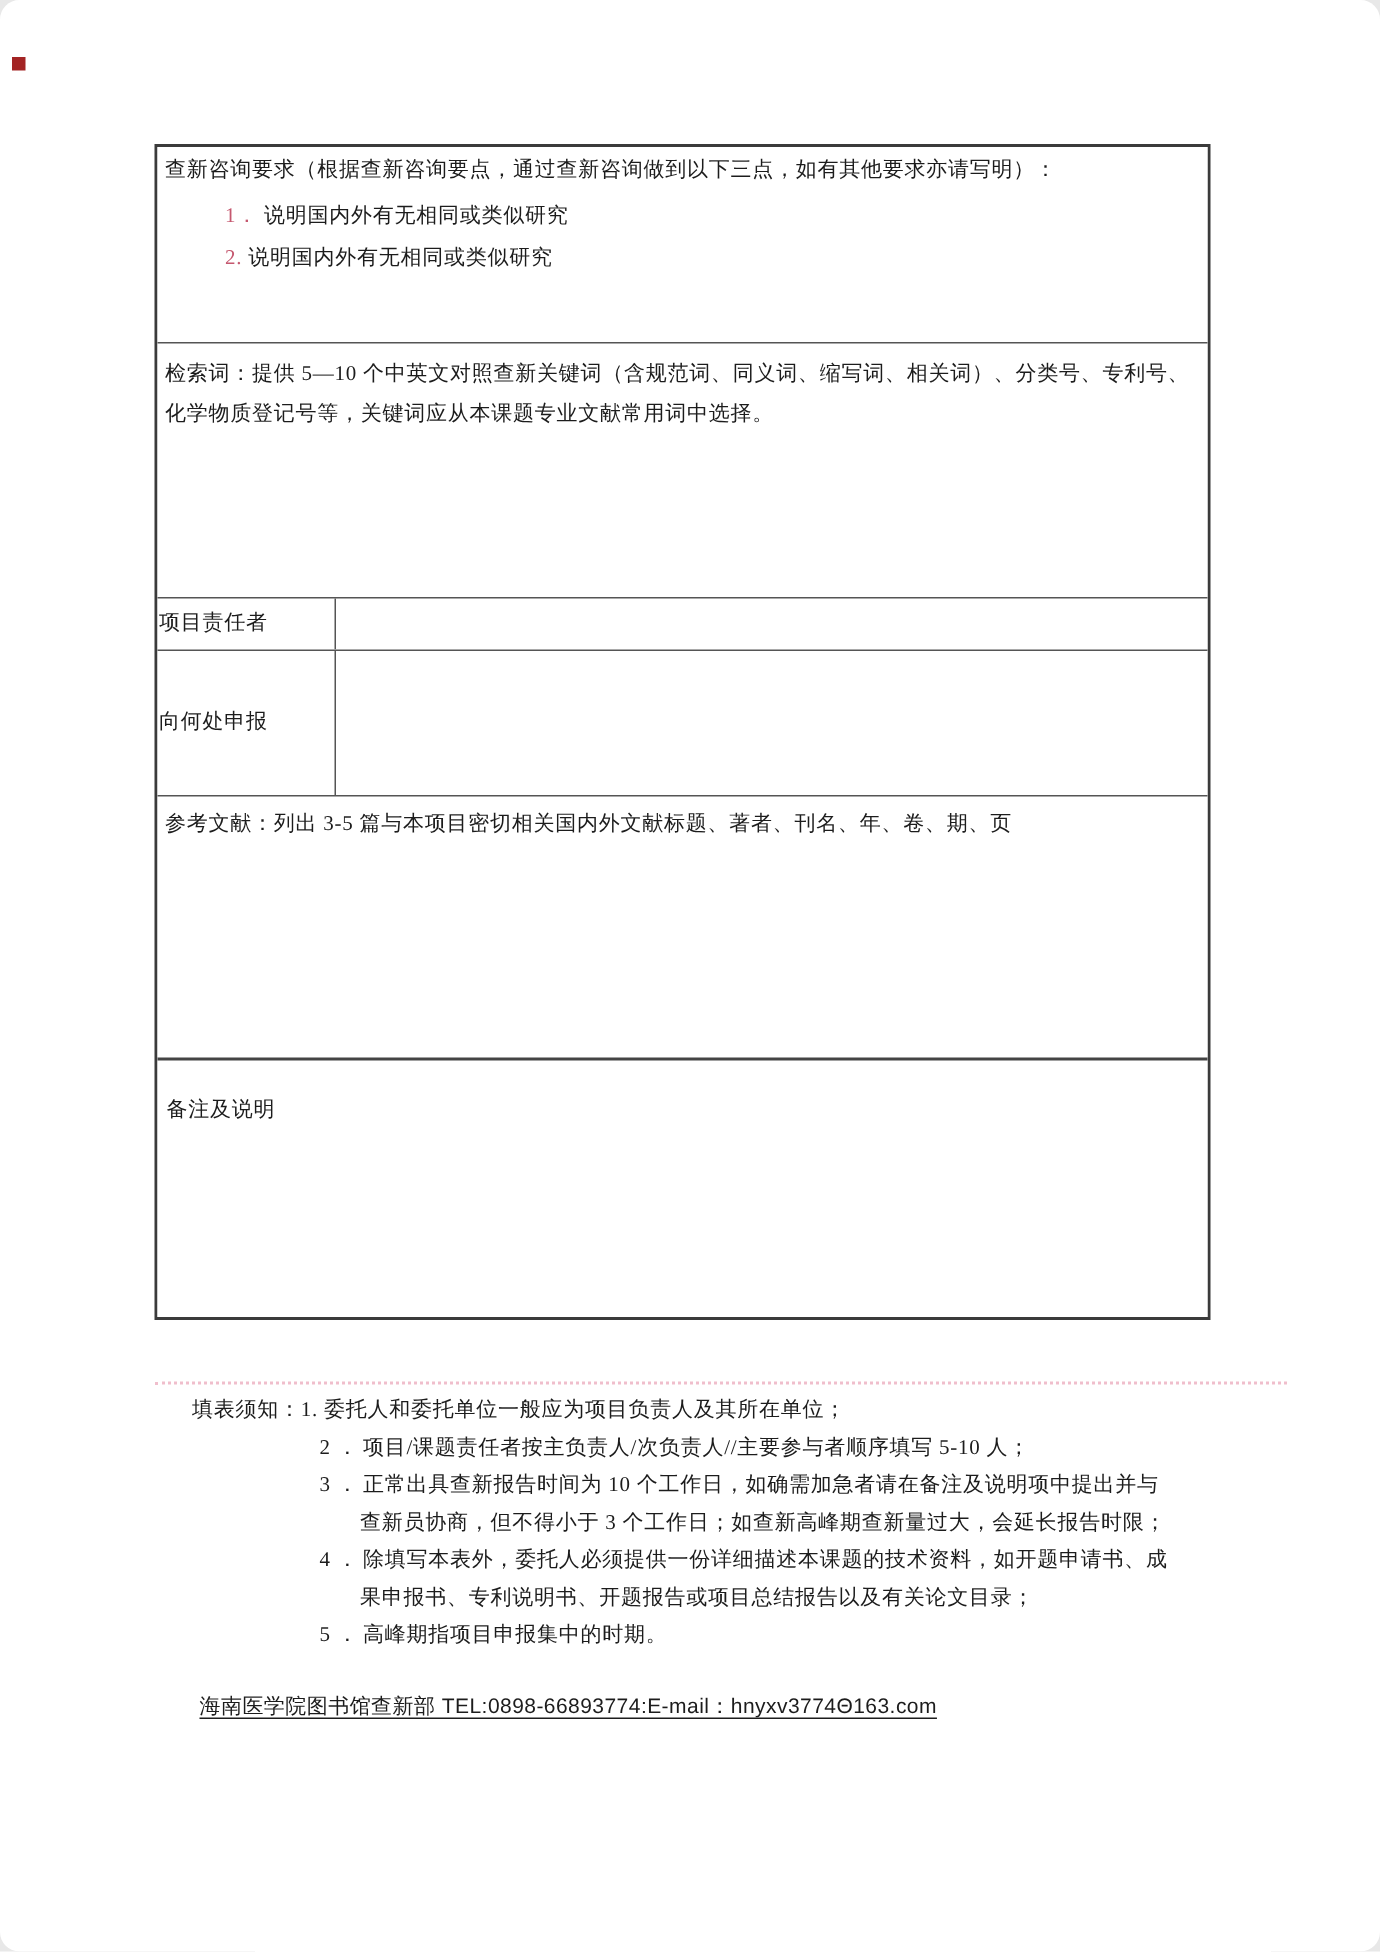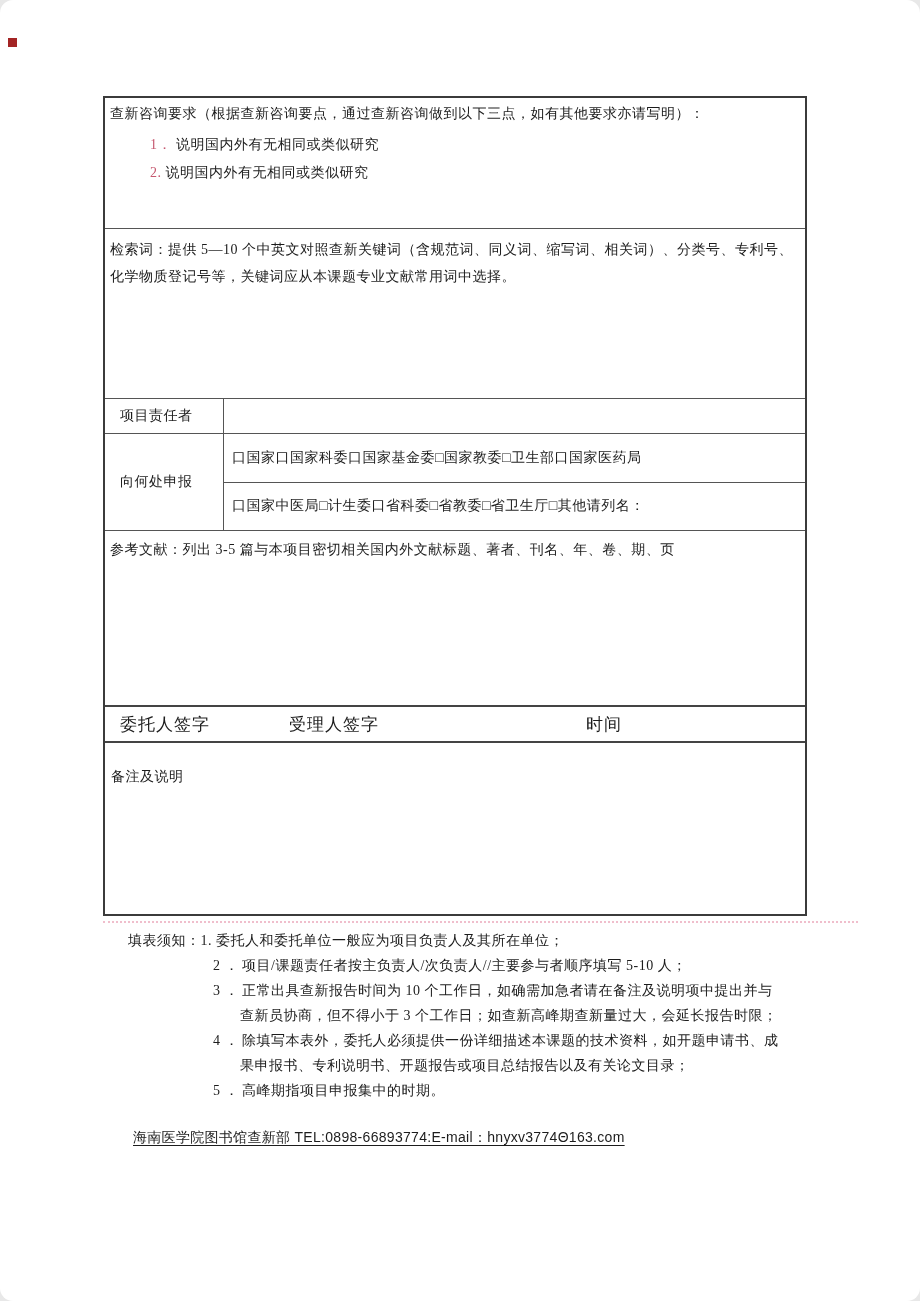--- a/index.html
+++ b/index.html
@@ -25,21 +25,21 @@
   .consult-header { line-height:20px; }
   .consult-item { margin-left:40px; margin-top:13px; line-height:15px; }
   .item-num { color:#c5586f; margin-right:4px; }
 
   .row-search { height:170px; padding:7px 8px 0 5px; line-height:27px; }
 
   .split-row { display:flex; }
   .row-leader { height:35px; }
   .label-cell {
     width:119px; border-right:1px solid #555; flex-shrink:0;
-    display:flex; align-items:center; padding-left:15px;
+    display:flex; align-items:center; padding-left:1px;
   }
   .value-cell { flex:1; }
 
   .row-report { height:97px; }
   .report-rows { flex:1; display:flex; flex-direction:column; }
   .report-opt {
     flex:1; display:flex; align-items:center; padding-left:8px;
   }
   .report-opt + .report-opt { border-top:1px solid #555; }
 
@@ -104,35 +104,26 @@
       <span>检索词：提供 5—10 个中英文对照查新关键词（含规范词、同义词、缩写词、相关词）、分类号、专利号、化学物质登记号等，关键词应从本课题专业文献常用词中选择。</span>
     </div>
 
     <div class="trow split-row row-leader">
       <div class="label-cell">项目责任者</div>
       <div class="value-cell"></div>
     </div>
 
     <div class="trow split-row row-report">
       <div class="label-cell">向何处申报</div>
-      <div class="report-rows">
-        <div class="report-opt">口国家口国家科委口国家基金委□国家教委□卫生部口国家医药局</div>
-        <div class="report-opt">口国家中医局□计生委口省科委□省教委□省卫生厅□其他请列名：</div>
-      </div>
     </div>
 
     <div class="trow row-refs">
       <span>参考文献：列出 3-5 篇与本项目密切相关国内外文献标题、著者、刊名、年、卷、期、页</span>
     </div>
 
-    <div class="trow row-sign">
-      <span class="sign-client">委托人签字</span>
-      <span class="sign-acceptor">受理人签字</span>
-      <span class="sign-time">时间</span>
-    </div>
 
     <div class="trow row-remarks">
       <span>备注及说明</span>
     </div>
 
   </div>
 
   <div class="artifact-line"></div>
 
   <div class="notes">

